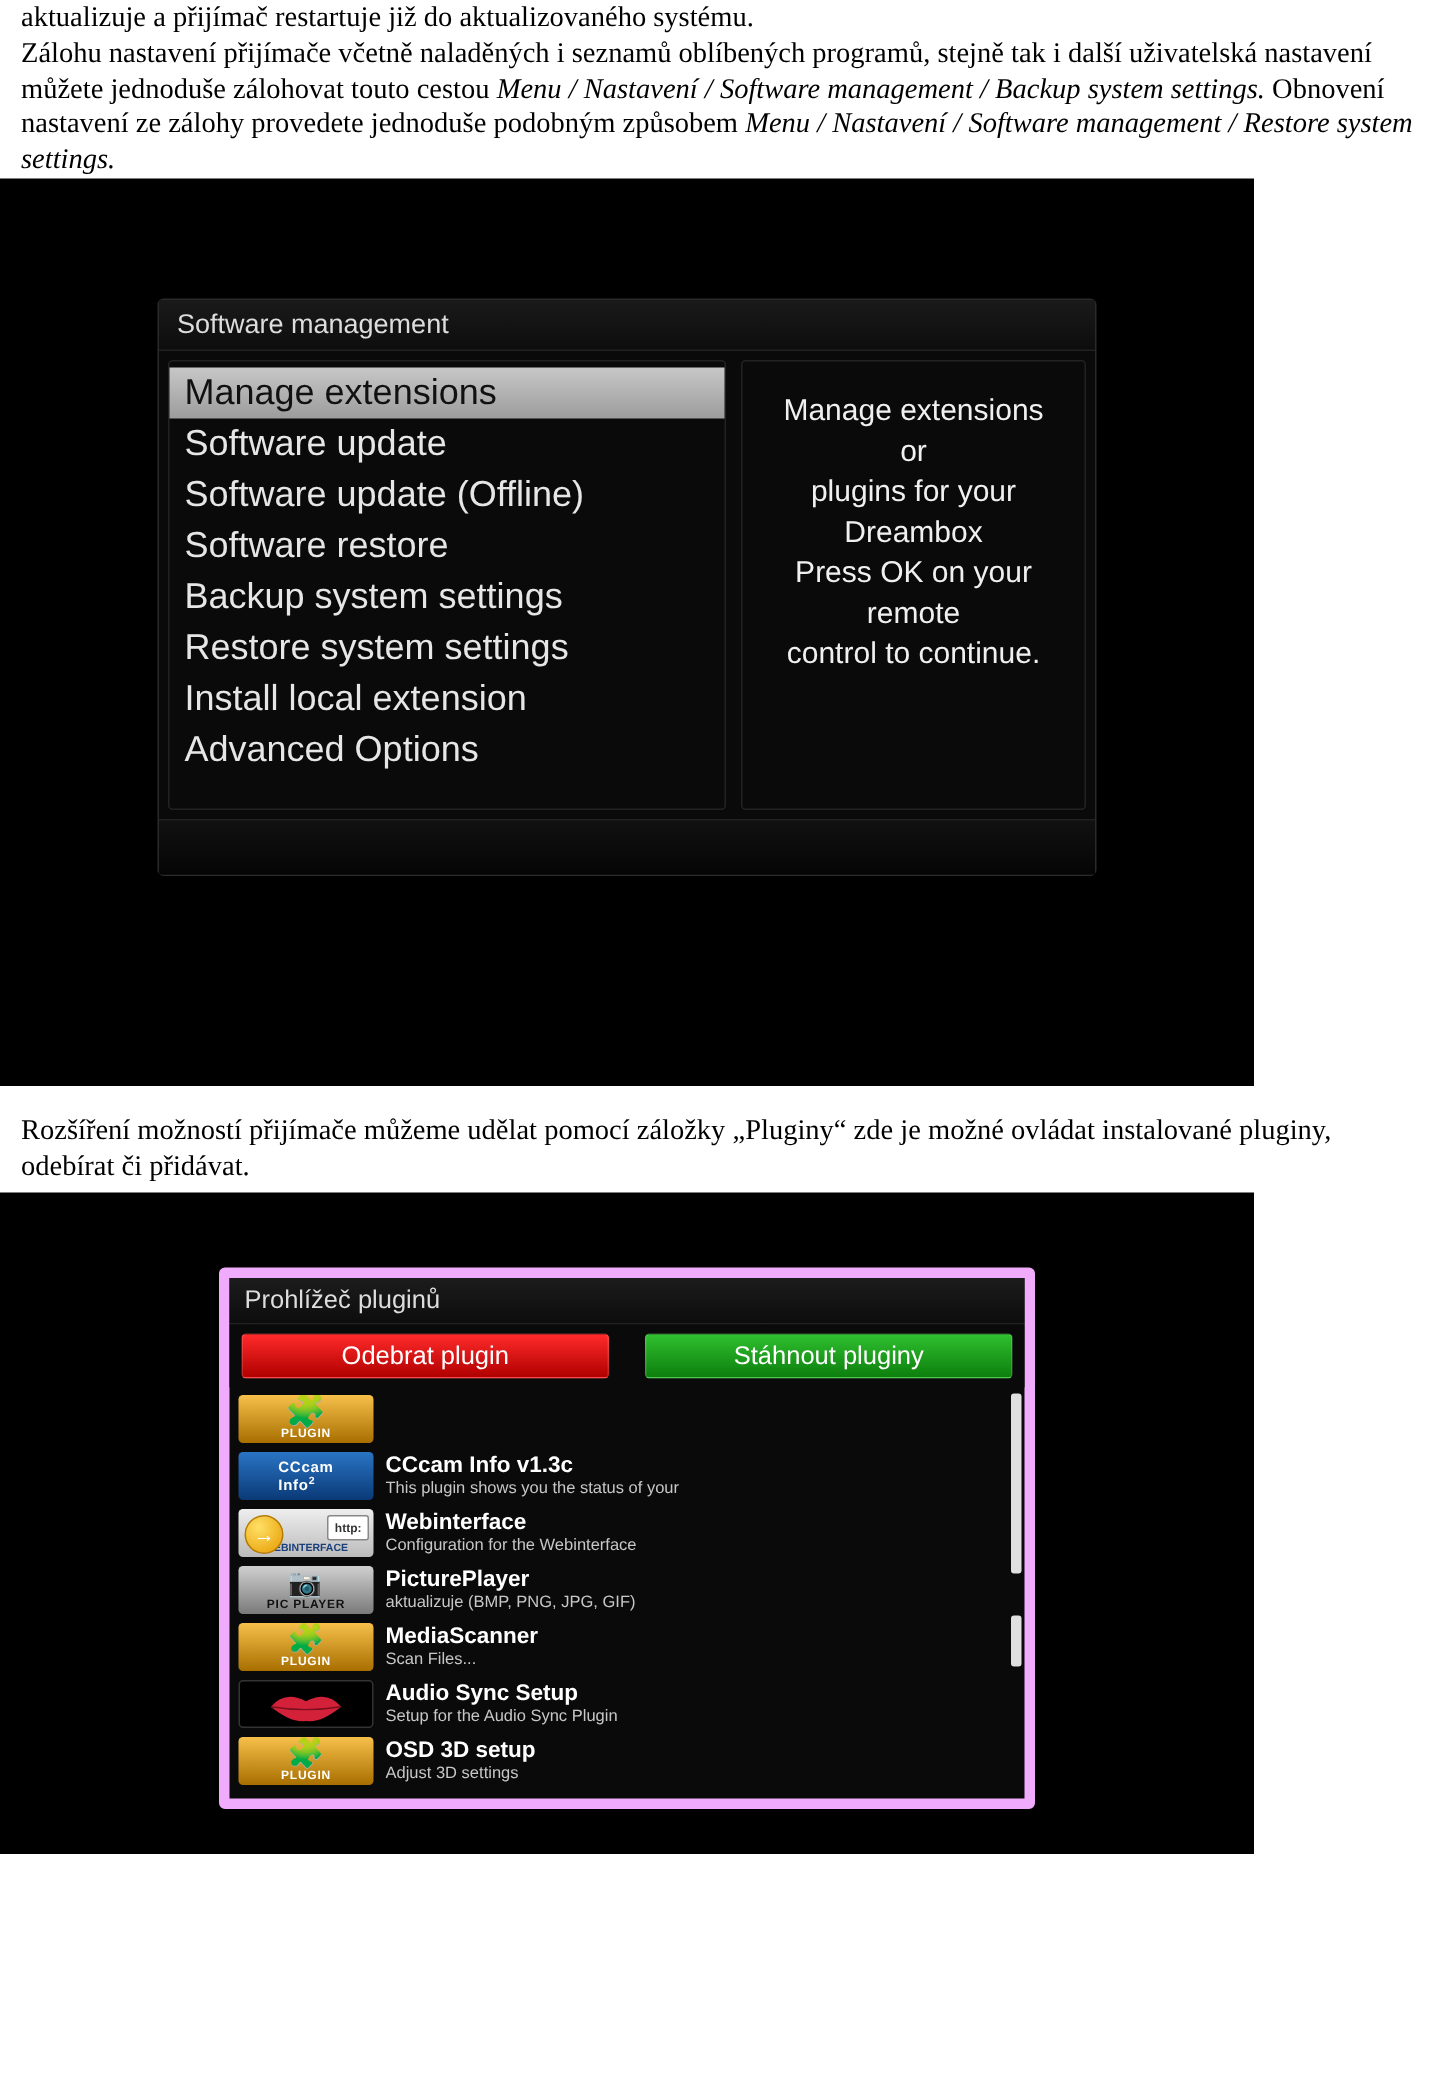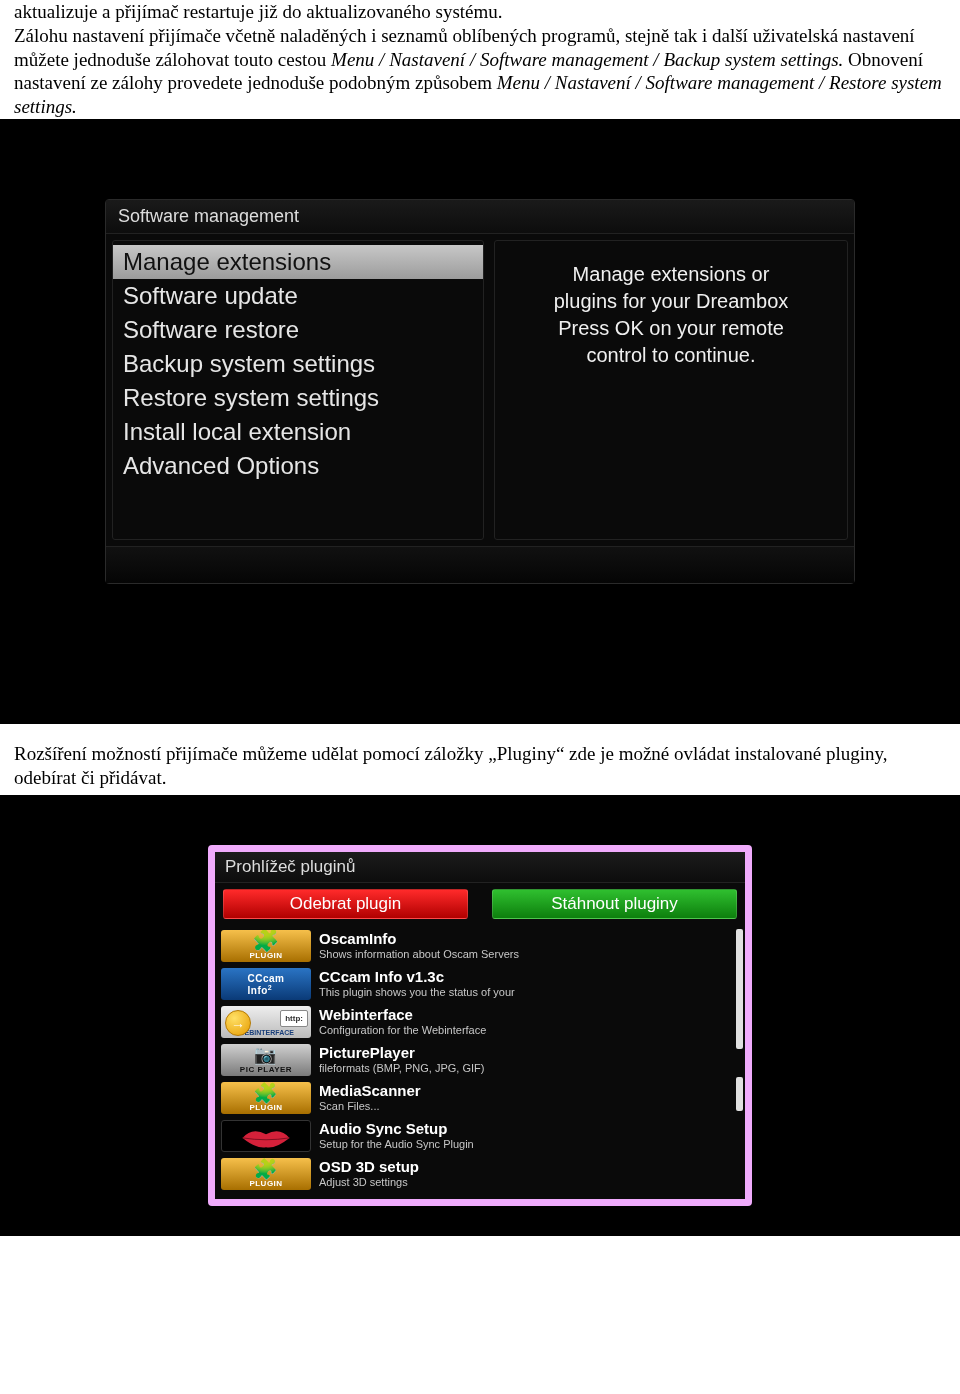--- a/index.html
+++ b/index.html
@@ -13,21 +13,21 @@
   }
   .doc-text {
     padding: 0 14px;
     line-height: 1.25;
   }
   .italic { font-style: italic; }
 
   
   .screenshot {
     background: #000;
-    width: 960px;
+    width: 836px;
     box-sizing: border-box;
   }
   .sm-wrap {
     padding: 80px 105px 140px 105px;
   }
   .sm-window {
     background: #0a0a0a;
     border: 1px solid #2a2a2a;
     border-radius: 4px;
     padding: 0;
@@ -228,20 +228,21 @@
 </div>
 
 <div class="screenshot">
   <div class="sm-wrap">
     <div class="sm-window">
       <div class="sm-titlebar">Software management</div>
       <div class="sm-body">
         <div class="sm-list">
           <div class="sm-item selected">Manage extensions</div>
           <div class="sm-item">Software update</div>
+          <div class="sm-item">Software update (Offline)</div>
           <div class="sm-item">Software restore</div>
           <div class="sm-item">Backup system settings</div>
           <div class="sm-item">Restore system settings</div>
           <div class="sm-item">Install local extension</div>
           <div class="sm-item">Advanced Options</div>
         </div>
         <div class="sm-desc">
           <div class="sm-desc-inner">
             <span>Manage extensions or</span><br>
             <span>plugins for your Dreambox</span><br>
@@ -267,24 +268,20 @@
         <div class="pb-btn red">Odebrat plugin</div>
         <div class="pb-btn green">Stáhnout pluginy</div>
       </div>
       <div class="pb-list">
 
         <div class="pb-row">
           <div class="pb-icon ic-oscam">
             <span class="glyph">🧩</span>
             <span>PLUGIN</span>
           </div>
-          <div class="pb-meta">
-            <div class="pb-name">OscamInfo</div>
-            <div class="pb-sub">Shows information about Oscam Servers</div>
-          </div>
         </div>
 
         <div class="pb-row">
           <div class="pb-icon ic-cccam">
             <span class="ic-cccam-text">
               <span>CCcam</span><br><span>Info</span><sup>2</sup>
             </span>
           </div>
           <div class="pb-meta">
             <div class="pb-name">CCcam Info v1.3c</div>
@@ -304,21 +301,21 @@
           </div>
         </div>
 
         <div class="pb-row">
           <div class="pb-icon ic-pic">
             <span class="glyph">📷</span>
             <span>PIC PLAYER</span>
           </div>
           <div class="pb-meta">
             <div class="pb-name">PicturePlayer</div>
-            <div class="pb-sub">fileformats (BMP, PNG, JPG, GIF)</div>
+            <div class="pb-sub">aktualizuje (BMP, PNG, JPG, GIF)</div>
           </div>
         </div>
 
         <div class="pb-row">
           <div class="pb-icon ic-media">
             <span class="glyph">🧩</span>
             <span>PLUGIN</span>
           </div>
           <div class="pb-meta">
             <div class="pb-name">MediaScanner</div>

